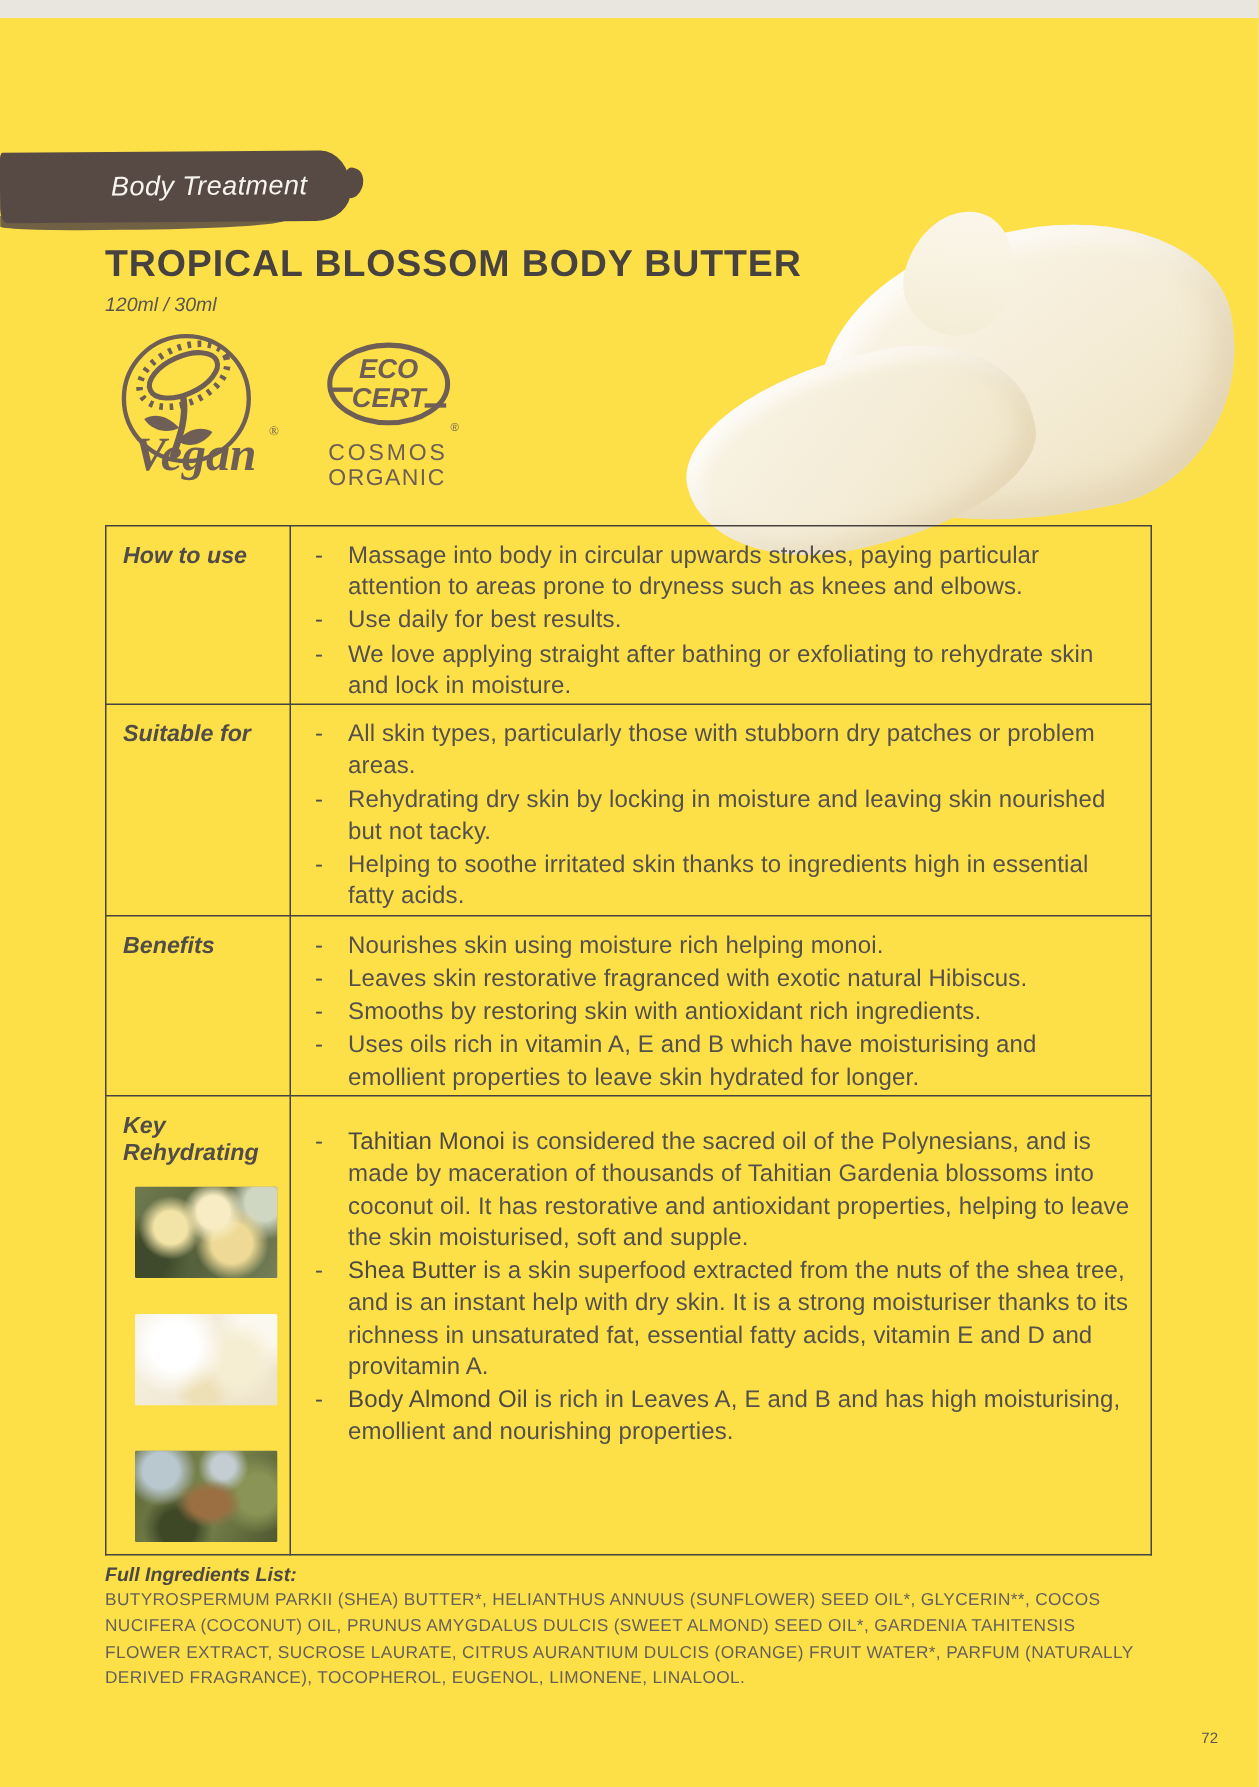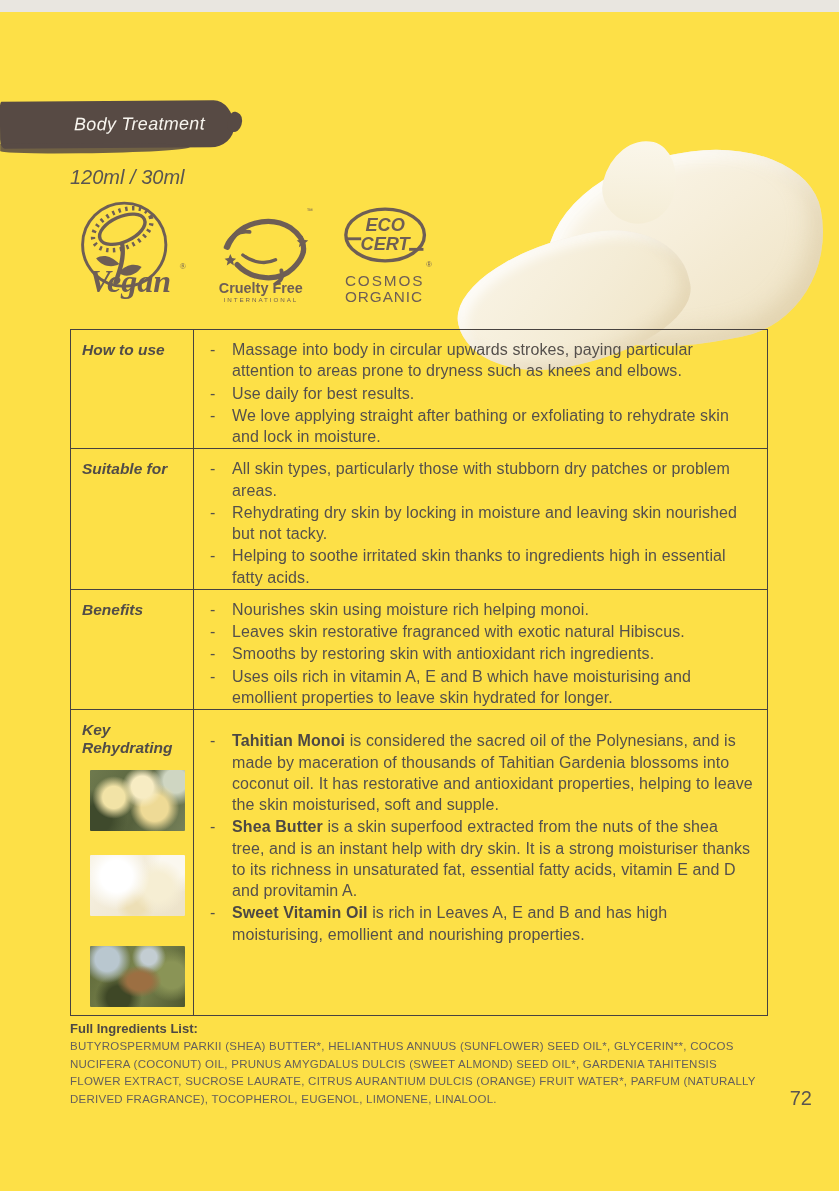--- a/index.html
+++ b/index.html
@@ -47,21 +47,21 @@
     left:152px; top:0; width:72px; height:84px;
     background:linear-gradient(170deg,#fbf7ec,#f4ecd4);
     border-radius:55% 45% 50% 50% / 60% 55% 45% 40%;
     transform:rotate(14deg);
   }
 
   
   .content { position:relative; z-index:1; padding:0 71px 0 70px; }
   .title-block { padding-top:150px; }
   .product-title { font-size:25px; font-weight:bold; color:#474240; letter-spacing:.6px; line-height:1.15; }
-  .product-sizes { font-size:20px; font-style:italic; color:#5a5550; margin-top:4px; }
+  .product-sizes { font-size:13px; font-style:italic; color:#5a5550; margin-top:4px; }
   .product-desc {
     margin-top:26px; width:372px; font-size:17.5px; font-style:italic;
     color:#55504c; line-height:1.32; letter-spacing:.1px;
   }
 
   
   .certs { display:flex; align-items:flex-start; margin-top:10px; height:112px; }
   .cert { flex:none; }
   .cert svg text { font-family:"Liberation Serif", serif; }
   .cert.cf svg text, .cert.eco svg text { font-family:"Liberation Sans", sans-serif; }
@@ -78,21 +78,21 @@
     border:1px solid #474240; vertical-align:top; font-size:16px; color:#55504c;
   }
   td.label-cell { width:111px; padding:11px 8px 8px 11px; }
   .row-label { font-weight:bold; font-style:italic; font-size:15.5px; color:#514c48; }
   td.content-cell { padding:9px 14px 0 14px; }
   .r1 { height:111px; } .r2 { height:132px; } .r3 { height:113px; } .r4 { height:274px; }
   ul.bullets { list-style:none; }
   ul.bullets li { position:relative; padding-left:24px; line-height:1.33; margin-bottom:1px; letter-spacing:.1px; }
   ul.bullets li::before { content:"-"; position:absolute; left:2px; top:0; }
   .ing-list li { margin-bottom:14px; }
-  .ing-name { font-weight:bold; color:#4d4844; }
+  .ing-name { font-weight:normal; color:#4d4844; }
   .ki-cell .photo { width:95px; height:61px; margin-left:8px; border-radius:1px; }
   .photo-gardenia {
     margin-top:13px;
     background:
       radial-gradient(circle at 25% 45%, #f2e3a6 0 14%, rgba(242,227,166,0) 27%),
       radial-gradient(circle at 55% 28%, #f7ecc3 0 16%, rgba(247,236,195,0) 30%),
       radial-gradient(circle at 68% 62%, #eeda96 0 18%, rgba(238,218,150,0) 33%),
       radial-gradient(circle at 90% 18%, #cfd6c2 0 12%, rgba(207,214,194,0) 25%),
       radial-gradient(circle at 8% 80%, #3f4a2c 0 14%, rgba(63,74,44,0) 30%),
       linear-gradient(120deg, #6f7a4e, #55603c 55%, #76815a);
@@ -112,82 +112,65 @@
       radial-gradient(ellipse at 52% 58%, #9c6f42 0 17%, rgba(156,111,66,0) 32%),
       radial-gradient(circle at 18% 22%, #b9c7cf 0 13%, rgba(185,199,207,0) 26%),
       radial-gradient(circle at 62% 18%, #c3cdd2 0 10%, rgba(195,205,210,0) 22%),
       radial-gradient(circle at 86% 48%, #8a9456 0 15%, rgba(138,148,86,0) 30%),
       radial-gradient(circle at 30% 85%, #3e4726 0 14%, rgba(62,71,38,0) 28%),
       linear-gradient(115deg, #5d6637, #7c8750 50%, #4f5830);
   }
 
   
   .full-ingredients { margin-top:5px; width:700px; }
-  .fi-heading { font-size:13px; font-weight:bold; color:#4d4844; }
+  .fi-heading { font-size:13px; font-weight:bold; font-style:italic; color:#4d4844; }
   .fi-list, .fi-note {
     font-size:11.5px; color:#66605b; line-height:1.52; letter-spacing:.25px; margin-top:2px;
   }
-  .page-number { position:absolute; right:27px; top:1075px; font-size:20px; color:#5a5550; }
+  .page-number { position:absolute; right:27px; top:1142px; font-size:10px; color:#5a5550; }
 </style>
 </head>
 <body>
 
 <div class="page">
 
   <div class="badge">
     <span class="badge-label">Body Treatment</span>
   </div>
 
   <div class="smear">
     <div class="b1"></div>
     <div class="b2"></div>
     <div class="b3"></div>
   </div>
 
   <div class="content">
 
     <div class="title-block">
+      <h1 class="product-title">TROPICAL BLOSSOM BODY BUTTER</h1>
       <div class="product-sizes">120ml / 30ml</div>
     </div>
 
     <div class="certs">
 
       <div class="cert vegan">
         <svg viewBox="0 0 126 108" width="122" height="105">
           <circle cx="56" cy="47" r="43" fill="none" stroke="#6e5e55" stroke-width="3"></circle>
           <g transform="rotate(-24 54 31)">
             <ellipse cx="54" cy="31" rx="25" ry="13" fill="none" stroke="#6e5e55" stroke-width="3.5"></ellipse>
             <ellipse cx="54" cy="31" rx="32" ry="19" fill="none" stroke="#6e5e55" stroke-width="4.5" stroke-dasharray="2.5 4.5"></ellipse>
           </g>
           <path d="M54 47 C 56 60, 52 72, 47 86" stroke="#6e5e55" stroke-width="4.5" fill="none" stroke-linecap="round"></path>
           <path d="M51 67 C 42 58, 34 57, 27 61 C 33 70, 44 71, 51 67 Z" fill="#6e5e55"></path>
           <path d="M50 76 C 58 67, 67 66, 74 70 C 67 80, 56 81, 50 76 Z" fill="#6e5e55"></path>
           <text x="20" y="96" font-size="33" font-weight="bold" font-style="italic" fill="#6e5e55">Vegan</text>
           <text x="113" y="72" font-size="9" fill="#6e5e55">®</text>
         </svg>
       </div>
 
-      <div class="cert cf">
-        <svg viewBox="0 0 104 104" width="100" height="100">
-          <path d="M14 44 C 24 18, 58 10, 80 24 C 90 31, 94 40, 93 48" fill="none" stroke="#6e5e55" stroke-width="5.5" stroke-linecap="round"></path>
-          <path d="M24 62 C 40 79, 68 80, 82 66 C 88 60, 92 54, 93 48" fill="none" stroke="#6e5e55" stroke-width="5.5" stroke-linecap="round"></path>
-          <path d="M12 44 C 16 33, 26 26, 37 28" fill="none" stroke="#6e5e55" stroke-width="4" stroke-linecap="round"></path>
-          <path d="M30 52 C 40 60, 54 62, 64 57" fill="none" stroke="#6e5e55" stroke-width="3.5" stroke-linecap="round"></path>
-          <path d="M70 68 C 72 74, 70 79, 64 82" fill="none" stroke="#6e5e55" stroke-width="4" stroke-linecap="round"></path>
-          <g transform="translate(17,57)" fill="#6e5e55">
-            <path d="M0,-6 L1.8,-1.8 L6,-1.2 L2.8,1.6 L3.7,6 L0,3.2 L-3.7,6 L-2.8,1.6 L-6,-1.2 L-1.8,-1.8 Z"></path>
-          </g>
-          <g transform="translate(92,38)" fill="#6e5e55">
-            <path d="M0,-6 L1.8,-1.8 L6,-1.2 L2.8,1.6 L3.7,6 L0,3.2 L-3.7,6 L-2.8,1.6 L-6,-1.2 L-1.8,-1.8 Z"></path>
-          </g>
-          <text x="96" y="8" font-size="7" fill="#6e5e55">™</text>
-          <text x="5" y="92" font-size="15" font-weight="bold" fill="#6e5e55">Cruelty Free</text>
-          <text x="10" y="101" font-size="6.5" letter-spacing="2" fill="#6e5e55">INTERNATIONAL</text>
-        </svg>
-      </div>
 
       <div class="cert eco">
         <svg viewBox="0 0 96 104" width="92" height="100">
           <ellipse cx="45" cy="29" rx="41" ry="27" fill="none" stroke="#6e5e55" stroke-width="3.5"></ellipse>
           <path d="M3 33 H 20" stroke="#6e5e55" stroke-width="3"></path>
           <path d="M70 44 H 85" stroke="#6e5e55" stroke-width="3"></path>
           <text x="45" y="25" text-anchor="middle" font-size="19" font-weight="bold" font-style="italic" fill="#6e5e55">ECO</text>
           <text x="45" y="45" text-anchor="middle" font-size="19" font-weight="bold" font-style="italic" fill="#6e5e55">CERT</text>
           <text x="88" y="62" font-size="8" fill="#6e5e55">®</text>
           <text x="3" y="82" font-size="16" letter-spacing="2" fill="#6e5e55">COSMOS</text>
@@ -239,21 +222,21 @@
         <td class="label-cell ki-cell">
           <span class="row-label">Key Rehydrating</span>
           <div class="photo photo-gardenia"></div>
           <div class="photo photo-shea"></div>
           <div class="photo photo-almond"></div>
         </td>
         <td class="content-cell" style="padding-top:20px;">
           <ul class="bullets ing-list">
             <li><span class="ing-name">Tahitian Monoi</span> <span>is considered the sacred oil of the Polynesians, and is made by maceration of thousands of Tahitian Gardenia blossoms into coconut oil. It has restorative and antioxidant properties, helping to leave the skin moisturised, soft and supple.</span></li>
             <li><span class="ing-name">Shea Butter</span> <span>is a skin superfood extracted from the nuts of the shea tree, and is an instant help with dry skin. It is a strong moisturiser thanks to its richness in unsaturated fat, essential fatty acids, vitamin E and D and provitamin A.</span></li>
-            <li><span class="ing-name">Sweet Vitamin Oil</span> <span>is rich in Leaves A, E and B and has high moisturising, emollient and nourishing properties.</span></li>
+            <li><span class="ing-name">Body Almond Oil</span> <span>is rich in Leaves A, E and B and has high moisturising, emollient and nourishing properties.</span></li>
           </ul>
         </td>
       </tr>
     </tbody>
       </table>
 
     <div class="full-ingredients">
       <div class="fi-heading">Full Ingredients List:</div>
       <div class="fi-list">BUTYROSPERMUM PARKII (SHEA) BUTTER*, HELIANTHUS ANNUUS (SUNFLOWER) SEED OIL*, GLYCERIN**, COCOS NUCIFERA (COCONUT) OIL, PRUNUS AMYGDALUS DULCIS (SWEET ALMOND) SEED OIL*, GARDENIA TAHITENSIS FLOWER EXTRACT, SUCROSE LAURATE, CITRUS AURANTIUM DULCIS (ORANGE) FRUIT WATER*, PARFUM (NATURALLY DERIVED FRAGRANCE), TOCOPHEROL, EUGENOL, LIMONENE, LINALOOL.</div>
 

